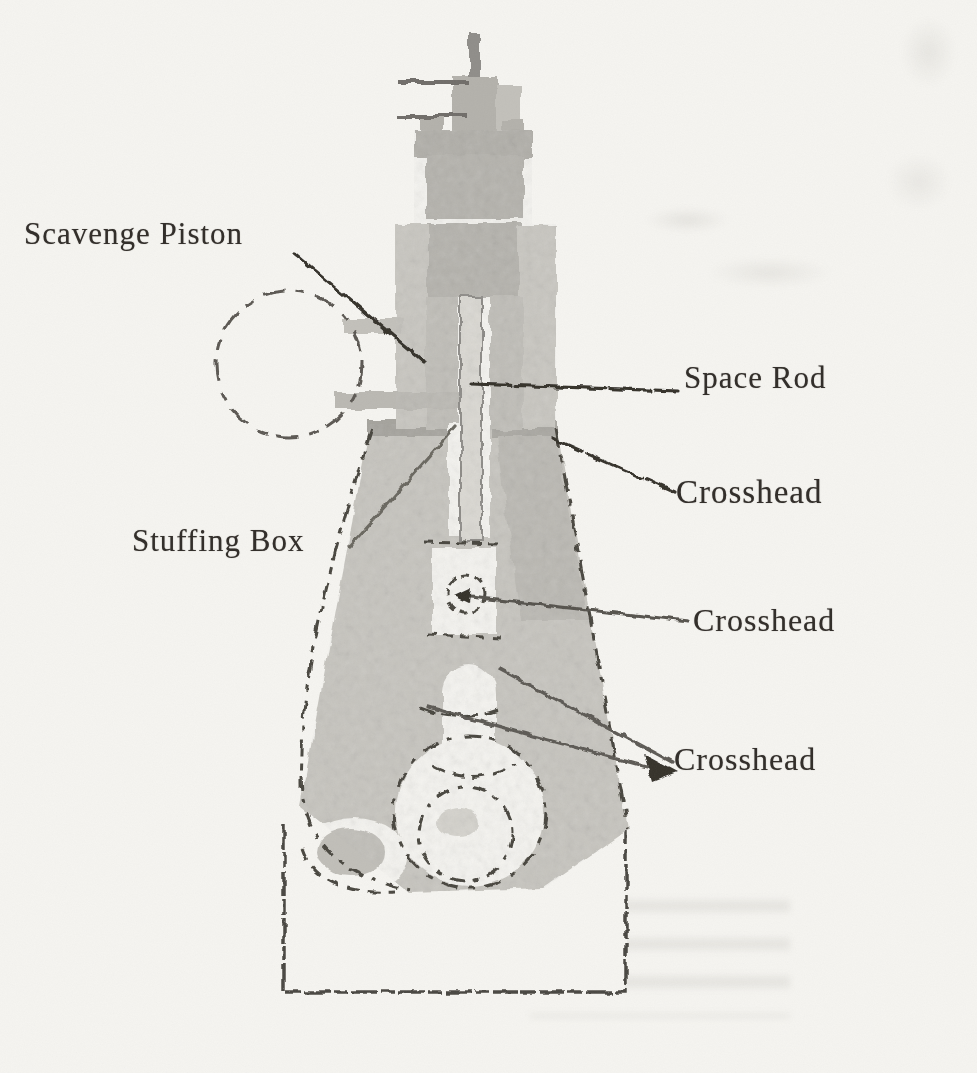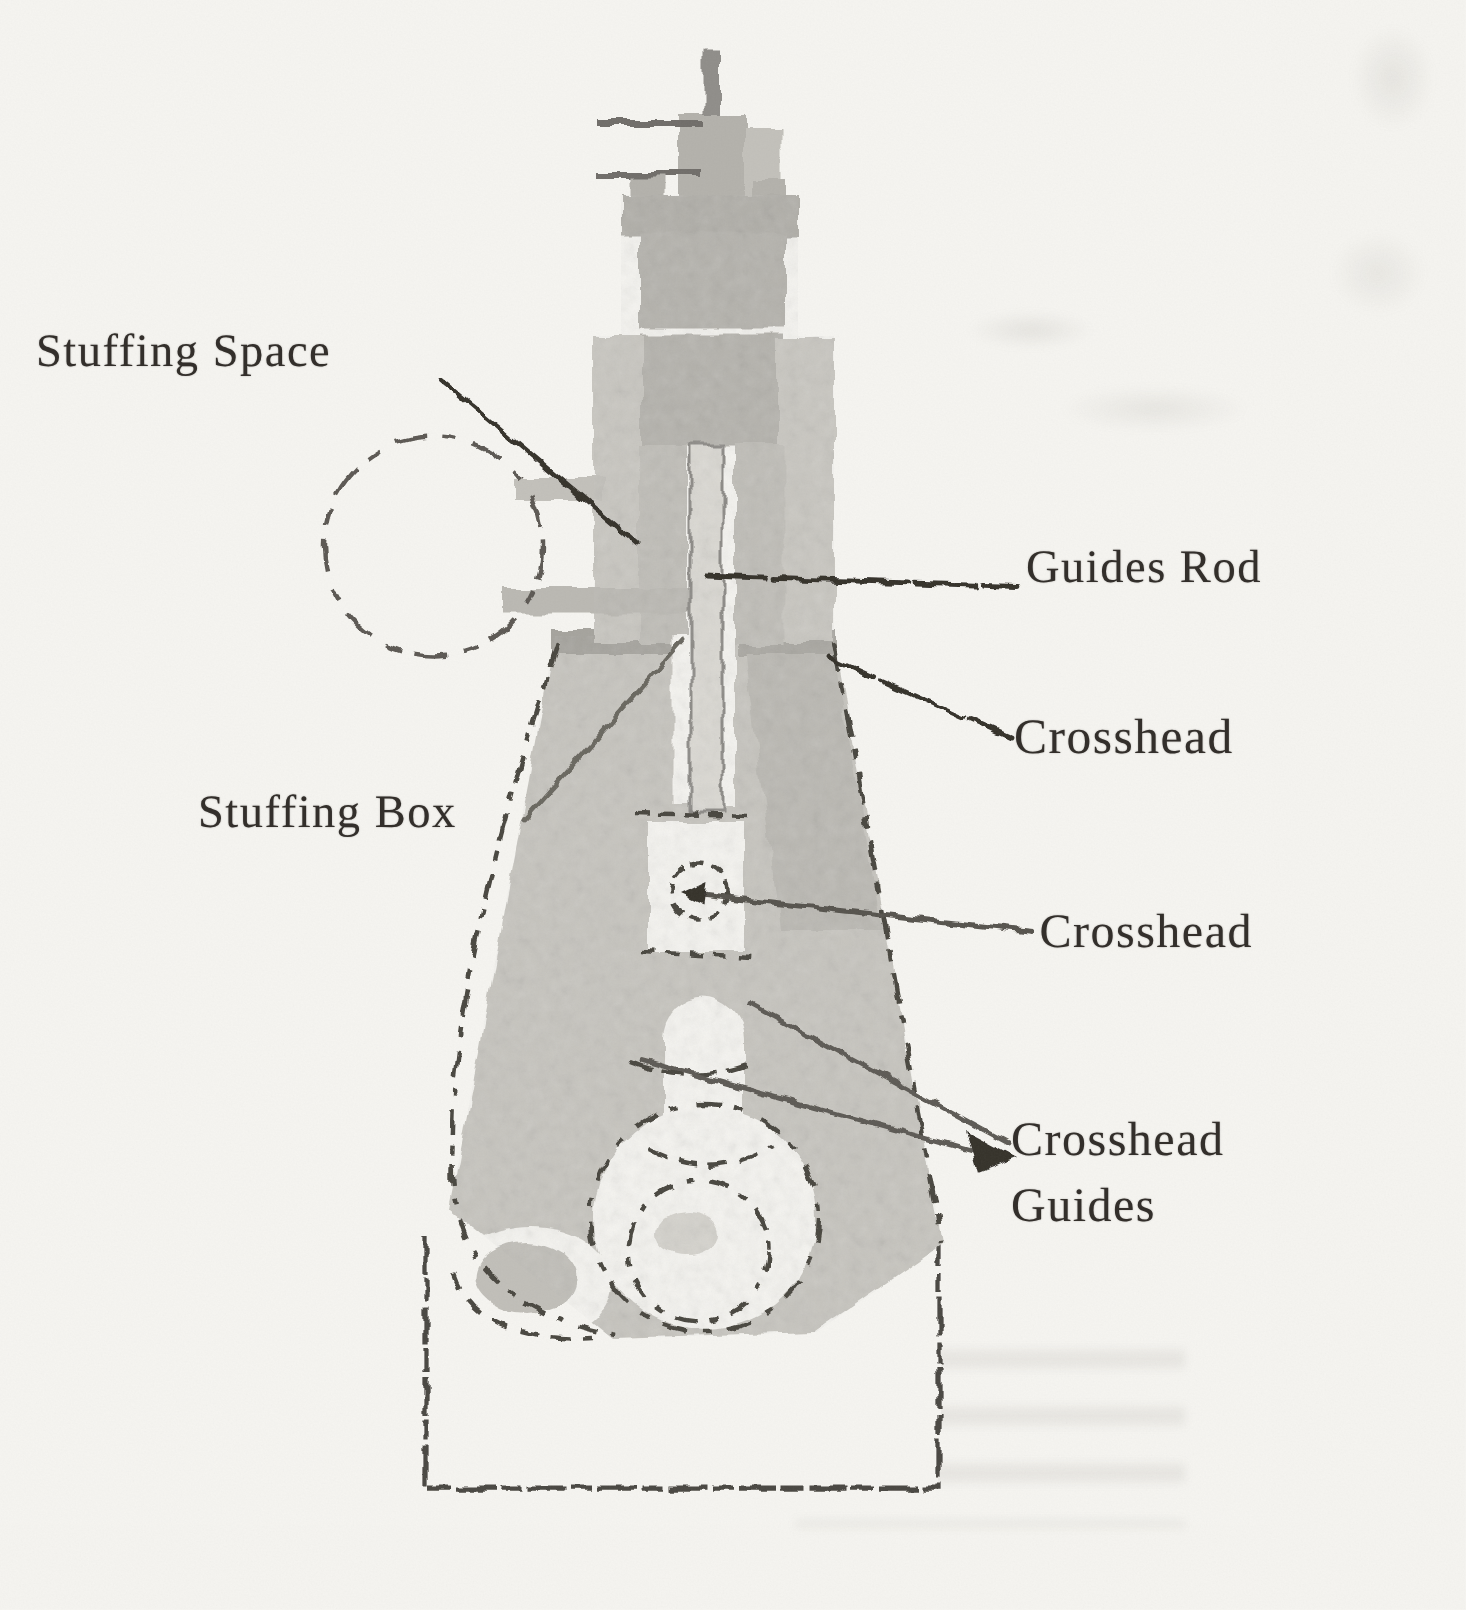--- a/index.html
+++ b/index.html
@@ -167,28 +167,27 @@
       <line stroke="#56534d" x1="470" y1="597" x2="688" y2="621"></line>
       <line stroke="#5d5a54" x1="500" y1="669" x2="672" y2="762"></line>
       <line stroke="#5d5a54" x1="428" y1="707" x2="658" y2="770"></line>
     </g>
     <polygon points="454,596 471,588 469,603" fill="#34312c" filter="url(#rough2)"></polygon>
     <polygon points="644,754 678,772 652,782" fill="#34312c" filter="url(#rough2)"></polygon>
 
     <rect x="0" y="0" width="977" height="1073" filter="url(#paperNoise)" opacity=".55"></rect>
   </svg>
 
-  <div class="lbl" style="left:24px;top:216px;">Stuffing Space</div>
+  <div class="lbl" style="left:24px;top:216px;">Scavenge Piston</div>
 
-  <div class="lbl" style="left:684px;top:360px;">Guides Rod</div>
+  <div class="lbl" style="left:684px;top:360px;">Space Rod</div>
 
   <div class="lbl" style="left:676px;top:474px;font-size:33px;">Crosshead</div>
 
   <div class="lbl" style="left:132px;top:523px;text-align:right;">Stuffing Box</div>
 
   <div class="lbl" style="left:693px;top:602px;font-size:32px;">Crosshead</div>
 
   <div class="lbl" style="left:674px;top:737px;font-size:32px;">
     <span class="ln">Crosshead</span>
-    <span class="ln">Guides</span>
   </div>
 
 </div>
 
 </body></html>

